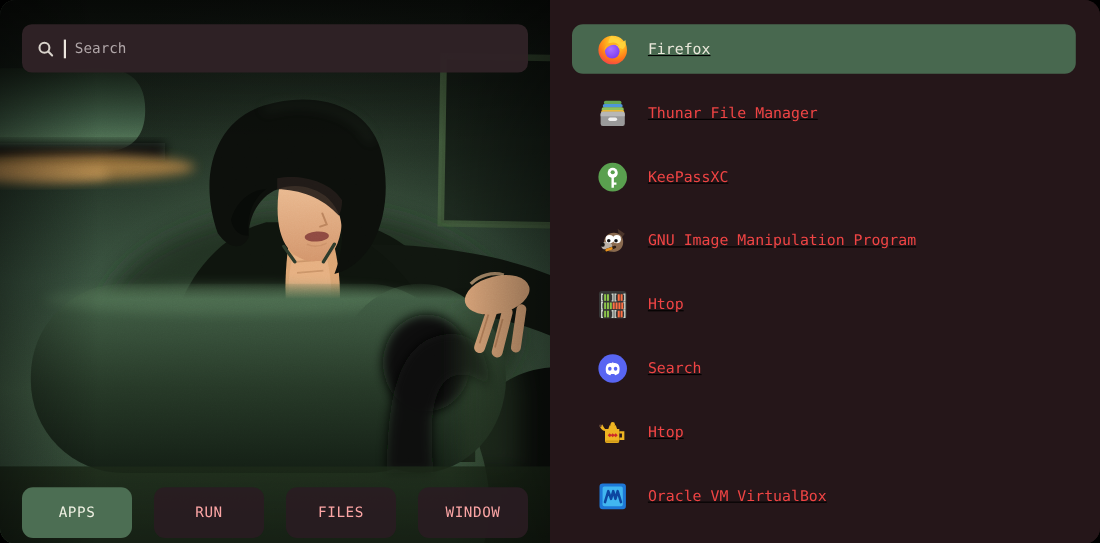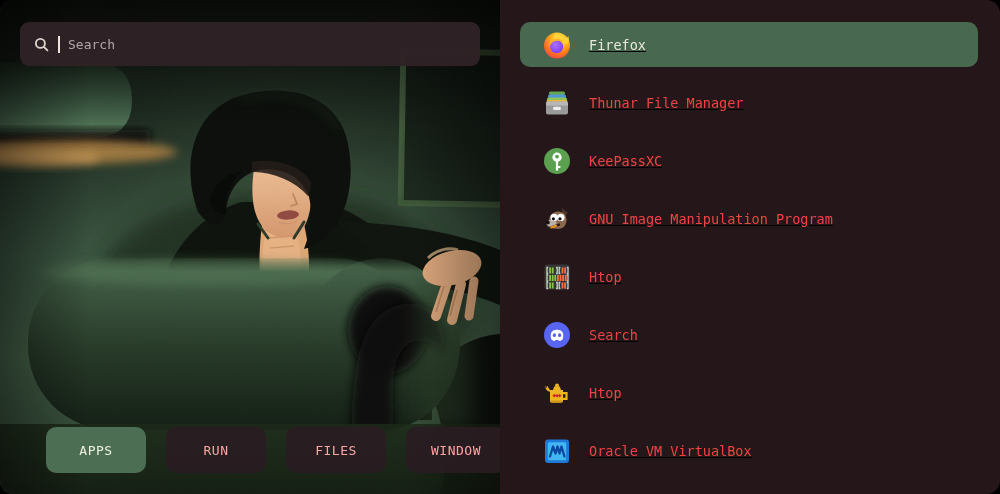--- a/index.html
+++ b/index.html
@@ -8,21 +8,21 @@
   
   .left{position:relative;width:500px;height:494px;flex:none;overflow:hidden;background:#203227;}
   .art{position:absolute;inset:0;display:block;}
   .searchbar{position:absolute;left:20px;top:22px;width:460px;height:44px;border-radius:9px;
     background:rgba(48,34,38,0.97);display:flex;align-items:center;padding:0 14px;box-sizing:border-box;gap:9px;}
   .searchbar svg{flex:none;}
   .caret{width:2px;height:17px;background:#ece6de;flex:none;margin-right:0px;}
   .searchbar input{flex:1;background:transparent;border:none;outline:none;color:#e3dcd4;
     font-family:"DejaVu Sans Mono","Liberation Mono",monospace;font-size:13px;padding:0;margin-left:-1px;}
   .searchbar input::placeholder{color:#b0a6a8;opacity:1;}
-  .modes{position:absolute;left:20px;bottom:21px;display:flex;gap:20px;margin-left:26px;}
+  .modes{position:absolute;left:20px;bottom:5px;display:flex;gap:20px;}
   .mode-btn{width:100px;height:46px;border-radius:10px;border:none;cursor:pointer;
     background:rgba(41,28,33,0.93);color:#fca5a5;font-family:"DejaVu Sans Mono","Liberation Mono",monospace;
     font-size:13px;letter-spacing:0.5px;display:flex;align-items:center;justify-content:center;}
   .mode-btn.selected{background:#4c6e53;color:#eef0e2;}
   
   .right{width:500px;flex:none;box-sizing:border-box;padding:22px 22px 0 20px;background:#251619;}
   .app-row{height:45px;border-radius:10px;display:flex;align-items:center;gap:17px;
     padding-left:22px;margin-bottom:13px;cursor:pointer;text-decoration:underline;}
   .app-row.selected{background:#48684f;}
   .app-row .icon{width:30px;height:30px;flex:none;display:flex;align-items:center;justify-content:center;}

